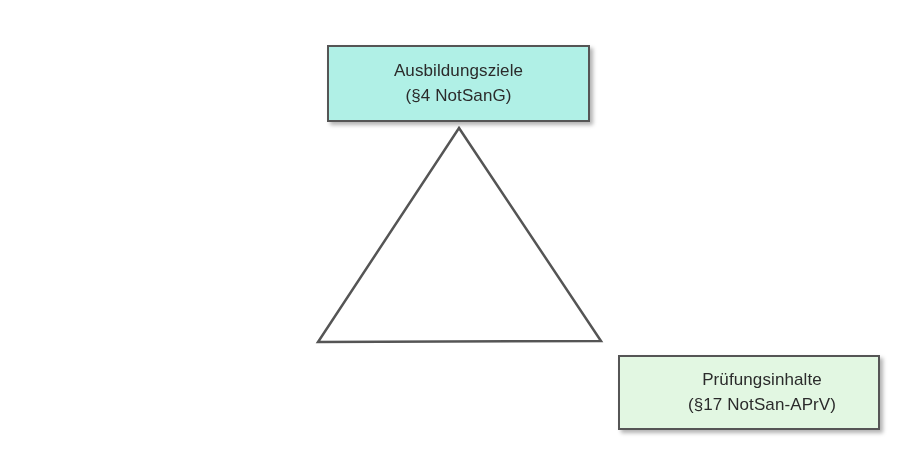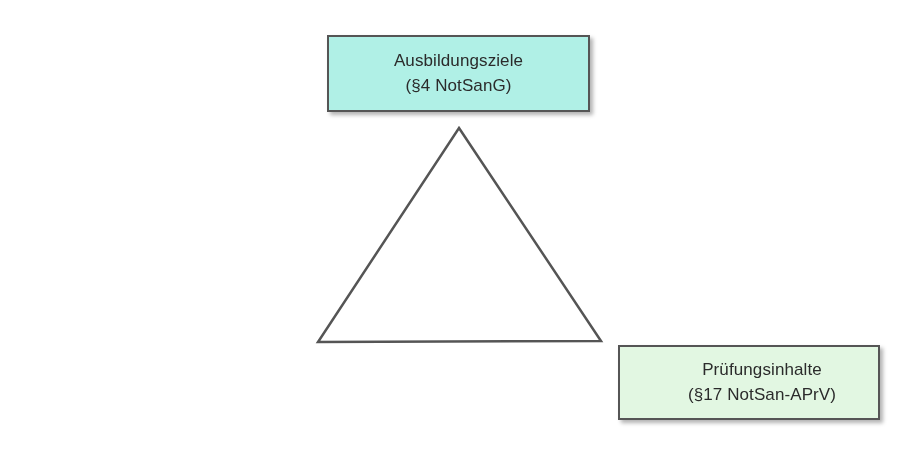--- a/index.html
+++ b/index.html
@@ -39,36 +39,36 @@
     letter-spacing: 0.1px;
     box-shadow: 3px 3px 4px rgba(0,0,0,0.30);
     padding: 0 4px;
   }
   .node-label {
     display: block;
     white-space: pre-line;
   }
   #node-ausbildungsziele {
     left: 327px;
-    top: 35px;
+    top: 45px;
     width: 263px;
     height: 77px;
     background: #b0f0e6;
   }
   #node-lernaktivitaet {
     left: 37px;
     top: 355px;
     width: 268px;
     height: 76px;
     background: #faf0a0;
     padding: 0 2px;
   }
   #node-pruefungsinhalte {
     left: 618px;
-    top: 345px;
+    top: 355px;
     width: 262px;
     height: 75px;
     background: #e2f7e2;
     padding-left: 30px;
   }
 </style>
 </head>
 <body>
 
 <div id="canvas">

